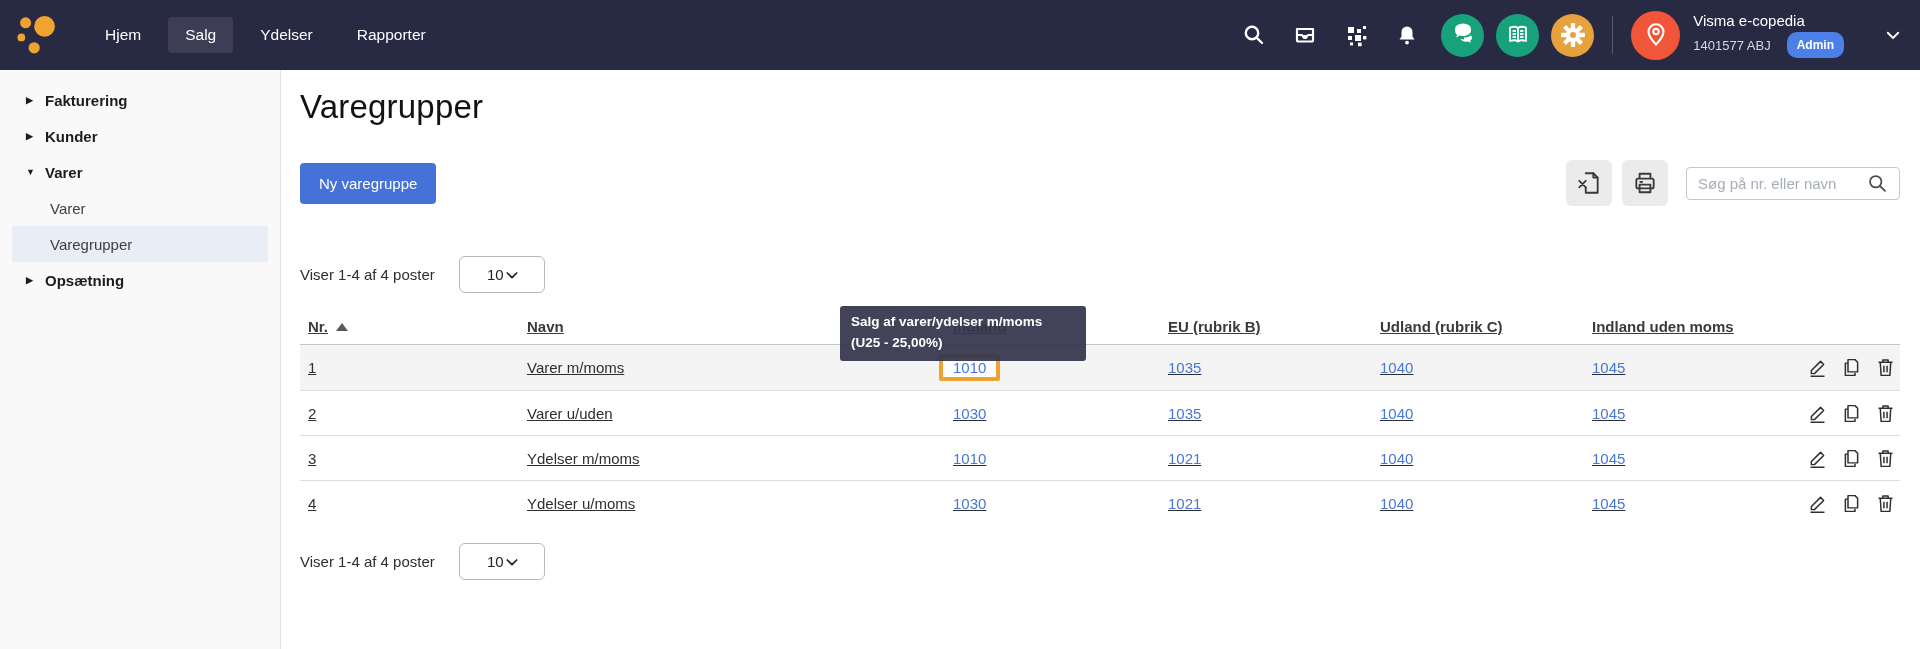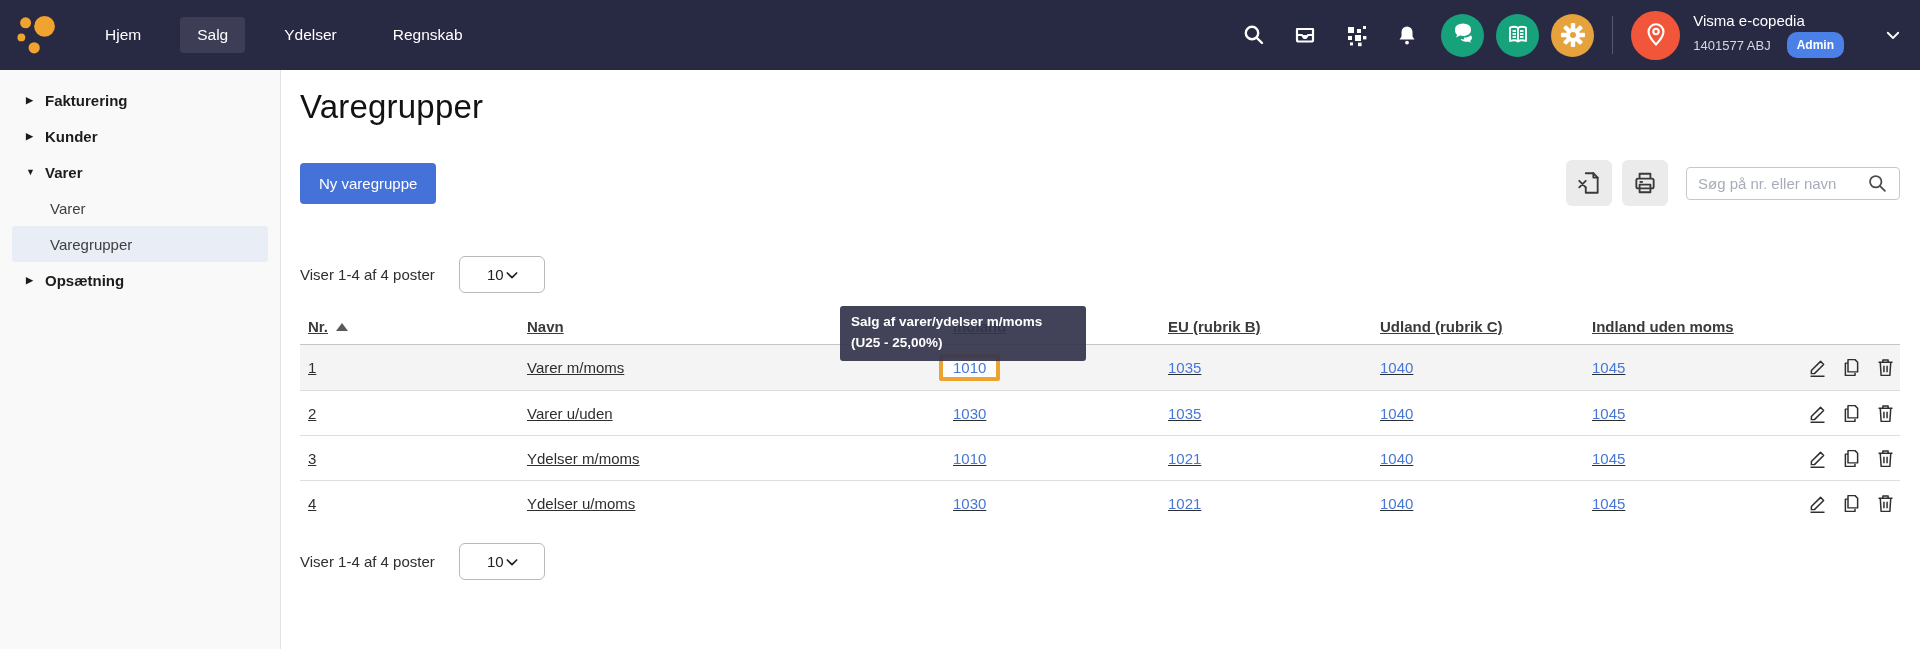--- a/index.html
+++ b/index.html
@@ -1,21 +1,21 @@
 <!DOCTYPE html>
 <html><head>
 <meta charset="utf-8">
 <style>
   * { margin:0; padding:0; box-sizing:border-box; }
   html,body { width:1920px; height:649px; font-family:"Liberation Sans", sans-serif; background:#fff; position:relative; overflow:hidden; }
 
   
   .navbar { height:70px; background:#282943; display:flex; align-items:center; padding:0 18px 0 14px; color:#fff; }
   .logo { width:44px; height:44px; margin-right:30px; flex:0 0 auto; }
-  .nav-menu { display:flex; align-items:center; gap:22px; }
+  .nav-menu { display:flex; align-items:center; gap:10px; }
   .nav-item { padding:9px 17px; font-size:15.5px; color:#fff; border-radius:4px; cursor:pointer; }
   .nav-item.active { background:#3d3e55; }
   .nav-spacer { flex:1; }
   .nav-icons { display:flex; align-items:center; gap:27px; margin-right:22px; }
   .nav-icon { width:24px; height:24px; cursor:pointer; }
   .nav-circles { display:flex; align-items:center; gap:12px; }
   .circle-btn { width:43px; height:43px; border-radius:50%; display:flex; align-items:center; justify-content:center; cursor:pointer; }
   .circle-green { background:#18a27c; }
   .circle-amber { background:#e6a23c; }
   .nav-divider { width:1px; height:38px; background:#565770; margin:0 18px; }
@@ -78,21 +78,21 @@
       <circle cx="25" cy="11" r="8.5"></circle>
       <circle cx="9.5" cy="8" r="4.5"></circle>
       <circle cx="6" cy="20" r="3.2"></circle>
       <circle cx="16.5" cy="28.5" r="4.6"></circle>
     </g>
   </svg>
   <div class="nav-menu">
     <div class="nav-item">Hjem</div>
     <div class="nav-item active">Salg</div>
     <div class="nav-item">Ydelser</div>
-    <div class="nav-item">Regnskab</div>
+    <div class="nav-item">Rapporter</div>
   </div>
   <div class="nav-spacer"></div>
 
   <div class="nav-icons">
     <svg class="nav-icon" viewBox="0 0 24 24" fill="none" stroke="#fff" stroke-width="2.4" stroke-linecap="round">
       <circle cx="10" cy="10" r="6.2"></circle>
         <line x1="14.8" y1="14.8" x2="20" y2="20"></line>
     </svg>
     <svg class="nav-icon" viewBox="0 0 24 24" fill="none" stroke="#fff" stroke-width="2.2" stroke-linejoin="round">
       <path d="M4 6 h16 v11 a1.5 1.5 0 0 1 -1.5 1.5 h-13 A1.5 1.5 0 0 1 4 17 z"></path>

